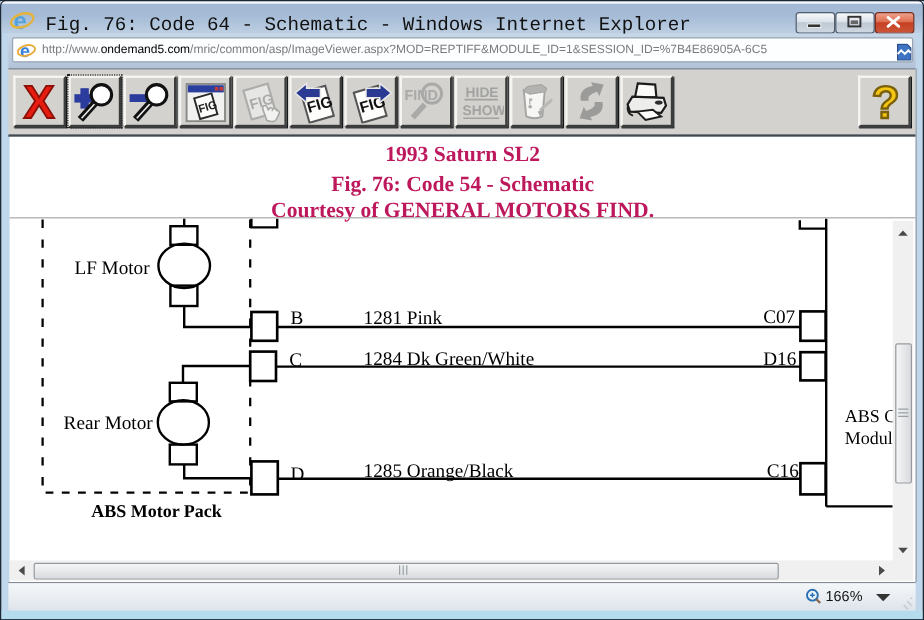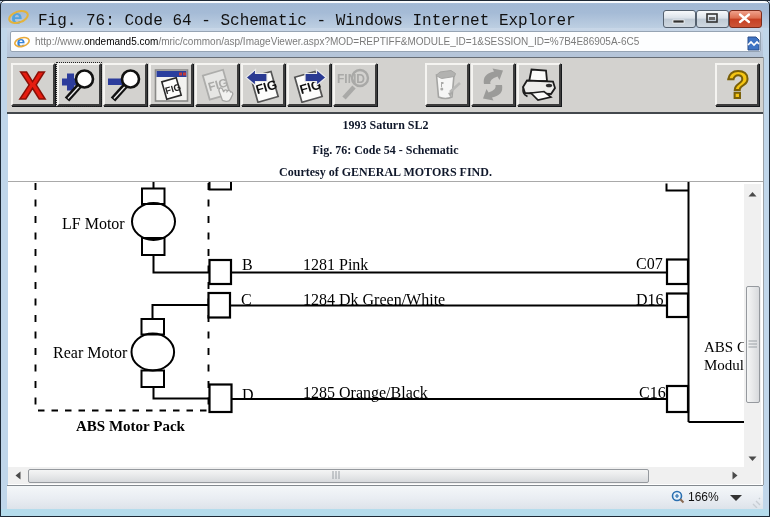--- a/index.html
+++ b/index.html
@@ -29,21 +29,21 @@
   #tbtopline{left:0;top:57px;width:770px;height:1px;background:#676d74;}
   #toolbar{left:0;top:58px;width:770px;height:54px;background:#d3d2cf;}
   #tbbotline{left:0;top:112px;width:770px;height:2px;background:#43484d;}
   .tbtn{position:absolute;top:5px;width:44px;height:43px;background:#d3d2cf;
     border:2px solid;border-color:#f5f4f1 #3c3c3c #3c3c3c #f5f4f1;box-sizing:border-box;
     box-shadow:1px 1px 0 #15181b;}
   .tbtn svg{position:absolute;left:1px;top:1px;}
   
   #content-bg{left:8px;top:114px;width:755px;height:371px;background:#fff;}
   .hline{left:8px;width:755px;text-align:center;font-family:"Liberation Serif",serif;
-    font-weight:bold;font-size:12px;color:#0f172a;}
+    font-weight:bold;font-size:18px;color:#be185d;}
   #frametop{left:8px;top:181px;width:755px;height:1px;background:#a9a9a9;}
   
   #vsb{left:744px;top:184px;width:17px;height:284px;background:#f0f0f0;}
   #hsb{left:8px;top:467px;width:738px;height:17px;background:#f0f0f0;}
   #sbcorner{left:744px;top:467px;width:17px;height:17px;background:#f0f0f0;}
   #vthumb{left:745.5px;top:286px;width:14px;height:117px;border:1px solid #95999e;border-radius:2px;
     background:linear-gradient(90deg,#f4f5f5 0%,#eaebec 40%,#d8dadd 100%);box-sizing:border-box;}
   #hthumb{left:28px;top:468.5px;width:621px;height:14px;border:1px solid #95999e;border-radius:2px;
     background:linear-gradient(180deg,#f4f5f5 0%,#eaebec 40%,#d8dadd 100%);box-sizing:border-box;}
   
@@ -162,20 +162,30 @@
         <text x="9.5" y="26" font-family="Liberation Sans,sans-serif" font-weight="bold" font-size="13" fill="#111">FIG</text>
       </g>
       <polygon points="36,11.5 26.5,3.5 26.5,7.5 15,7.5 15,15.5 26.5,15.5 26.5,19.5" fill="#2a3a92" stroke="#e9e9e9" stroke-width="1.2"></polygon>
     </svg>
     </div>
     <div class="tbtn" style="left:333px" id="tb8">
       <svg width="38" height="37" viewBox="0 0 38 37">
       <text x="1" y="17" font-family="Liberation Sans,sans-serif" font-weight="bold" font-size="12" fill="#a9a9a7">FIND</text>
       <line x1="18" y1="21" x2="8" y2="32" stroke="#a9a9a7" stroke-width="4.5"></line>
       <circle cx="24" cy="12" r="8" fill="none" stroke="#a9a9a7" stroke-width="2.4"></circle>
+    </svg>
+    </div>
+    <div class="tbtn" style="left:379px" id="tb9">
+      <svg width="38" height="37" viewBox="0 0 38 37">
+      <g font-family="Liberation Sans,sans-serif" font-weight="bold" font-size="11.5" fill="#a2a2a0">
+        <text x="6" y="14.5">HIDE</text>
+          <text x="3.5" y="30">SHOW</text>
+      </g>
+      <line x1="5" y1="17" x2="33" y2="17" stroke="#a2a2a0" stroke-width="1.3"></line>
+      <line x1="4" y1="32.5" x2="34" y2="32.5" stroke="#a2a2a0" stroke-width="1.3"></line>
     </svg>
     </div>
     <div class="tbtn" style="left:425px" id="tb10">
       <svg width="38" height="37" viewBox="0 0 38 37">
       <path d="M8.5 9 L10.5 31 q7 3 13.5 0 L26 9 z" fill="#f6f6f5" stroke="#a5a5a3" stroke-width="1.6"></path>
       <path d="M8 9.5 l4 -3.5 l11 -1.5 l4.5 3 l-1 3 l-13 2 z" fill="#b2b2b0" stroke="#a5a5a3" stroke-width="1"></path>
       <path d="M13 16 h2.5 v2 h-1.5 v3 h-1 z" fill="#aaaaa8"></path>
       <circle cx="13.8" cy="23" r="1.5" fill="#aaaaa8"></circle>
       <line x1="22" y1="26" x2="32" y2="17" stroke="#b8b8b6" stroke-width="2.6"></line>
       <path d="M20 27 l5 -1.5 l-2.5 6 z" fill="#aaaaa8"></path>

